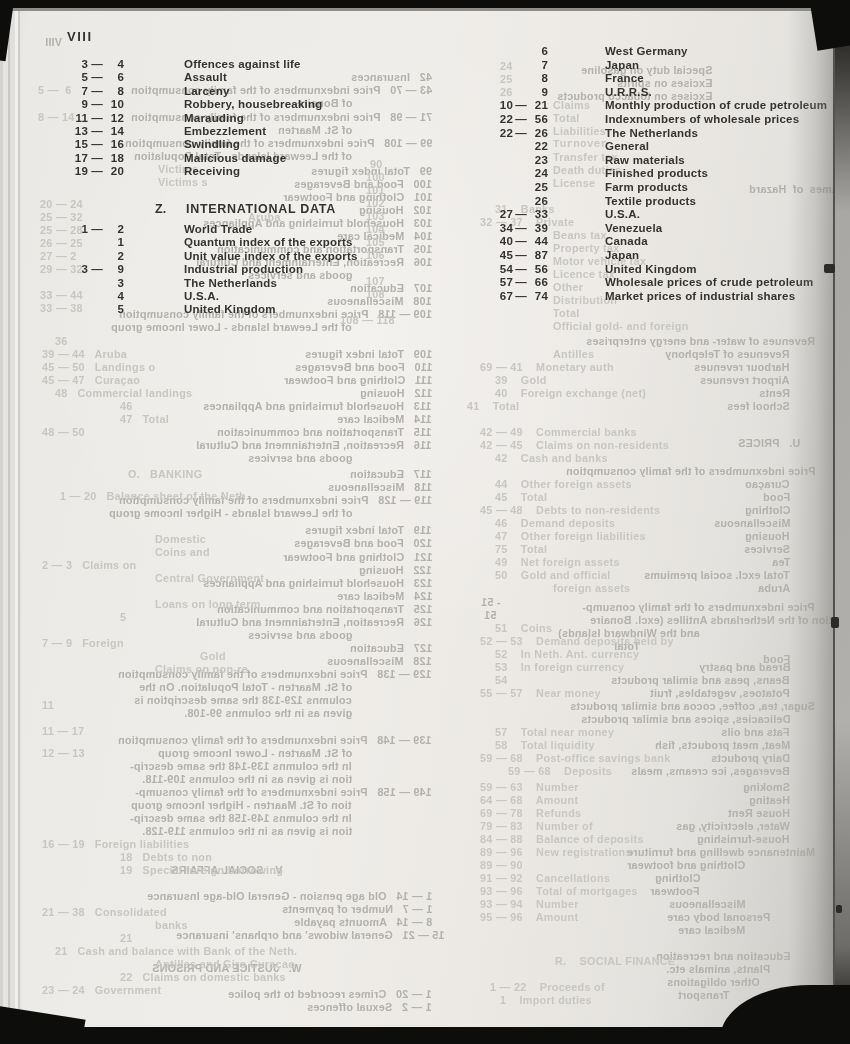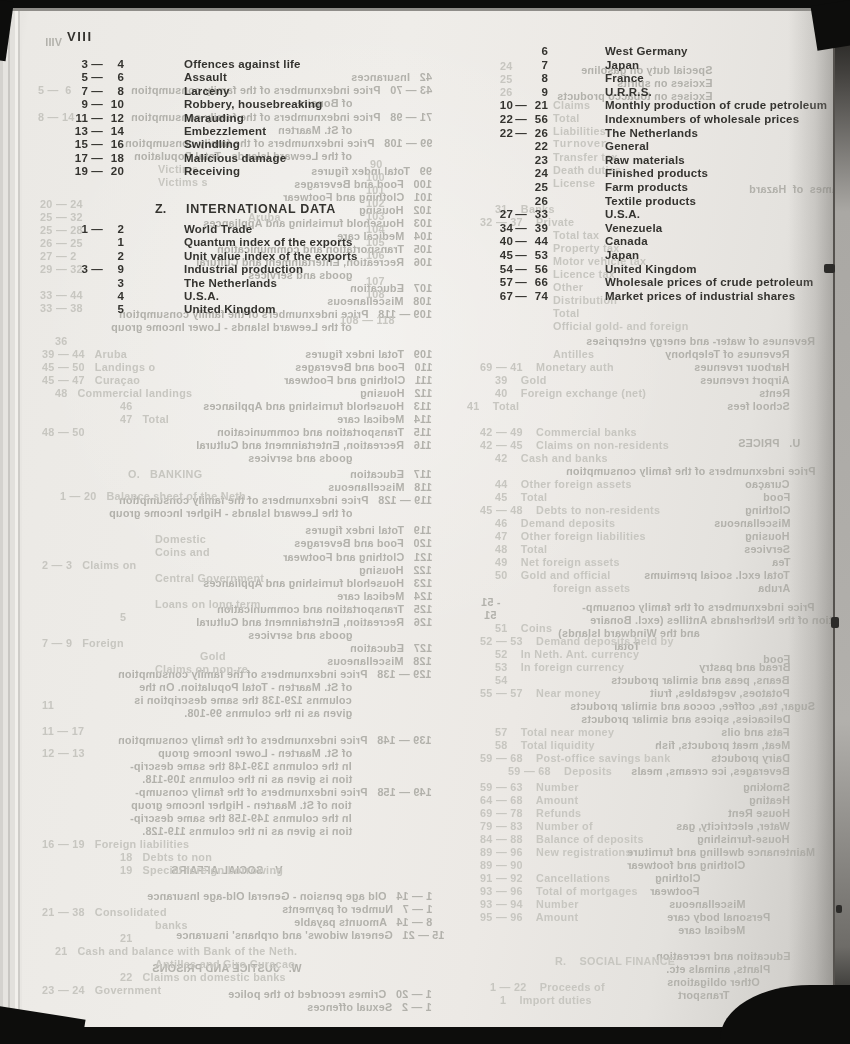--- a/index.html
+++ b/index.html
@@ -246,42 +246,42 @@
       <span class="bg2" style="top: 86px; left: 500px;">26</span>
       <span class="bg2" style="top: 99px; left: 553px;">Claims</span>
       <span class="bg2" style="top: 112px; left: 553px;">Total</span>
       <span class="bg2" style="top: 125px; left: 553px;">Liabilities</span>
       <span class="bg2" style="top: 138px; left: 553px; font-family: Liberation Mono, monospace;">Turnover</span>
       <span class="bg2" style="top: 151px; left: 553px;">Transfer tax</span>
       <span class="bg2" style="top: 164px; left: 553px;">Death duties</span>
       <span class="bg2" style="top: 177px; left: 553px;">License</span>
       <span class="bg2" style="top: 203px; left: 495px;">31    Banks</span>
       <span class="bg2" style="top: 216px; left: 480px;">32 — 37    Private</span>
-      <span class="bg2" style="top: 229px; left: 553px;">Total tax</span>
+      <span class="bg2" style="top: 229px; left: 553px;">Beans tax</span>
       <span class="bg2" style="top: 242px; left: 553px;">Property tax</span>
       <span class="bg2" style="top: 255px; left: 553px;">Motor vehicle tax</span>
       <span class="bg2" style="top: 268px; left: 553px;">Licence tax</span>
       <span class="bg2" style="top: 281px; left: 553px; text-align: center;">Other</span>
       <span class="bg2" style="top: 294px; left: 553px;">Distribution</span>
       <span class="bg2" style="top: 307px; left: 553px;">Total</span>
       <span class="bg2" style="top: 320px; left: 553px;">Official gold- and foreign</span>
       <span class="bg2" style="top: 348px; left: 553px;">Antilles</span>
       <span class="bg2" style="top: 361px; left: 480px;">69 — 41    Monetary auth</span>
       <span class="bg2" style="top: 374px; left: 495px;">39    Gold</span>
       <span class="bg2" style="top: 387px; left: 495px;">40    Foreign exchange (net)</span>
       <span class="bg2" style="top: 400px; left: 467px;">41    Total</span>
       <span class="bg2" style="top: 426px; left: 480px;">42 — 49    Commercial banks</span>
       <span class="bg2" style="top: 439px; left: 480px;">42 — 45    Claims on non-residents</span>
       <span class="bg2" style="top: 452px; left: 495px;">42    Cash and banks</span>
       <span class="bg2" style="top: 478px; left: 495px;">44    Other foreign assets</span>
       <span class="bg2" style="top: 491px; left: 495px;">45    Total</span>
       <span class="bg2" style="top: 504px; left: 480px;">45 — 48    Debts to non-residents</span>
       <span class="bg2" style="top: 517px; left: 495px;">46    Demand deposits</span>
       <span class="bg2" style="top: 530px; left: 495px;">47    Other foreign liabilities</span>
-      <span class="bg2" style="top: 543px; left: 495px;">48    Total</span>
+      <span class="bg2" style="top: 543px; left: 495px;">75    Total</span>
       <span class="bg2" style="top: 556px; left: 495px;">49    Net foreign assets</span>
       <span class="bg2" style="top: 569px; left: 495px;">50    Gold and official</span>
       <span class="bg2" style="top: 582px; left: 553px;">foreign assets</span>
       <span class="bg2" style="top: 622px; left: 495px;">51    Coins</span>
       <span class="bg2" style="top: 635px; left: 480px;">52 — 53    Demand deposits held by</span>
       <span class="bg2" style="top: 648px; left: 495px; text-align: center;">52    In Neth. Ant. currency</span>
       <span class="bg2" style="top: 661px; left: 495px;">53    In foreign currency</span>
       <span class="bg2" style="top: 674px; left: 495px;">54</span>
       <span class="bg2" style="top: 687px; left: 480px;">55 — 57    Near money</span>
       <span class="bg2" style="top: 726px; left: 495px;">57    Total near money</span>
@@ -499,21 +499,21 @@
         </div>
         <div class="toc-row">
           <span class="na">40</span>
           <span class="dash">—</span>
           <span class="nb">44</span>
           <span class="lbl">Canada</span>
         </div>
         <div class="toc-row">
           <span class="na">45</span>
           <span class="dash">—</span>
-          <span class="nb">53</span>
+          <span class="nb">87</span>
           <span class="lbl">Japan</span>
         </div>
         <div class="toc-row">
           <span class="na">54</span>
           <span class="dash">—</span>
           <span class="nb">56</span>
           <span class="lbl">United Kingdom</span>
         </div>
         <div class="toc-row">
           <span class="na">57</span>

